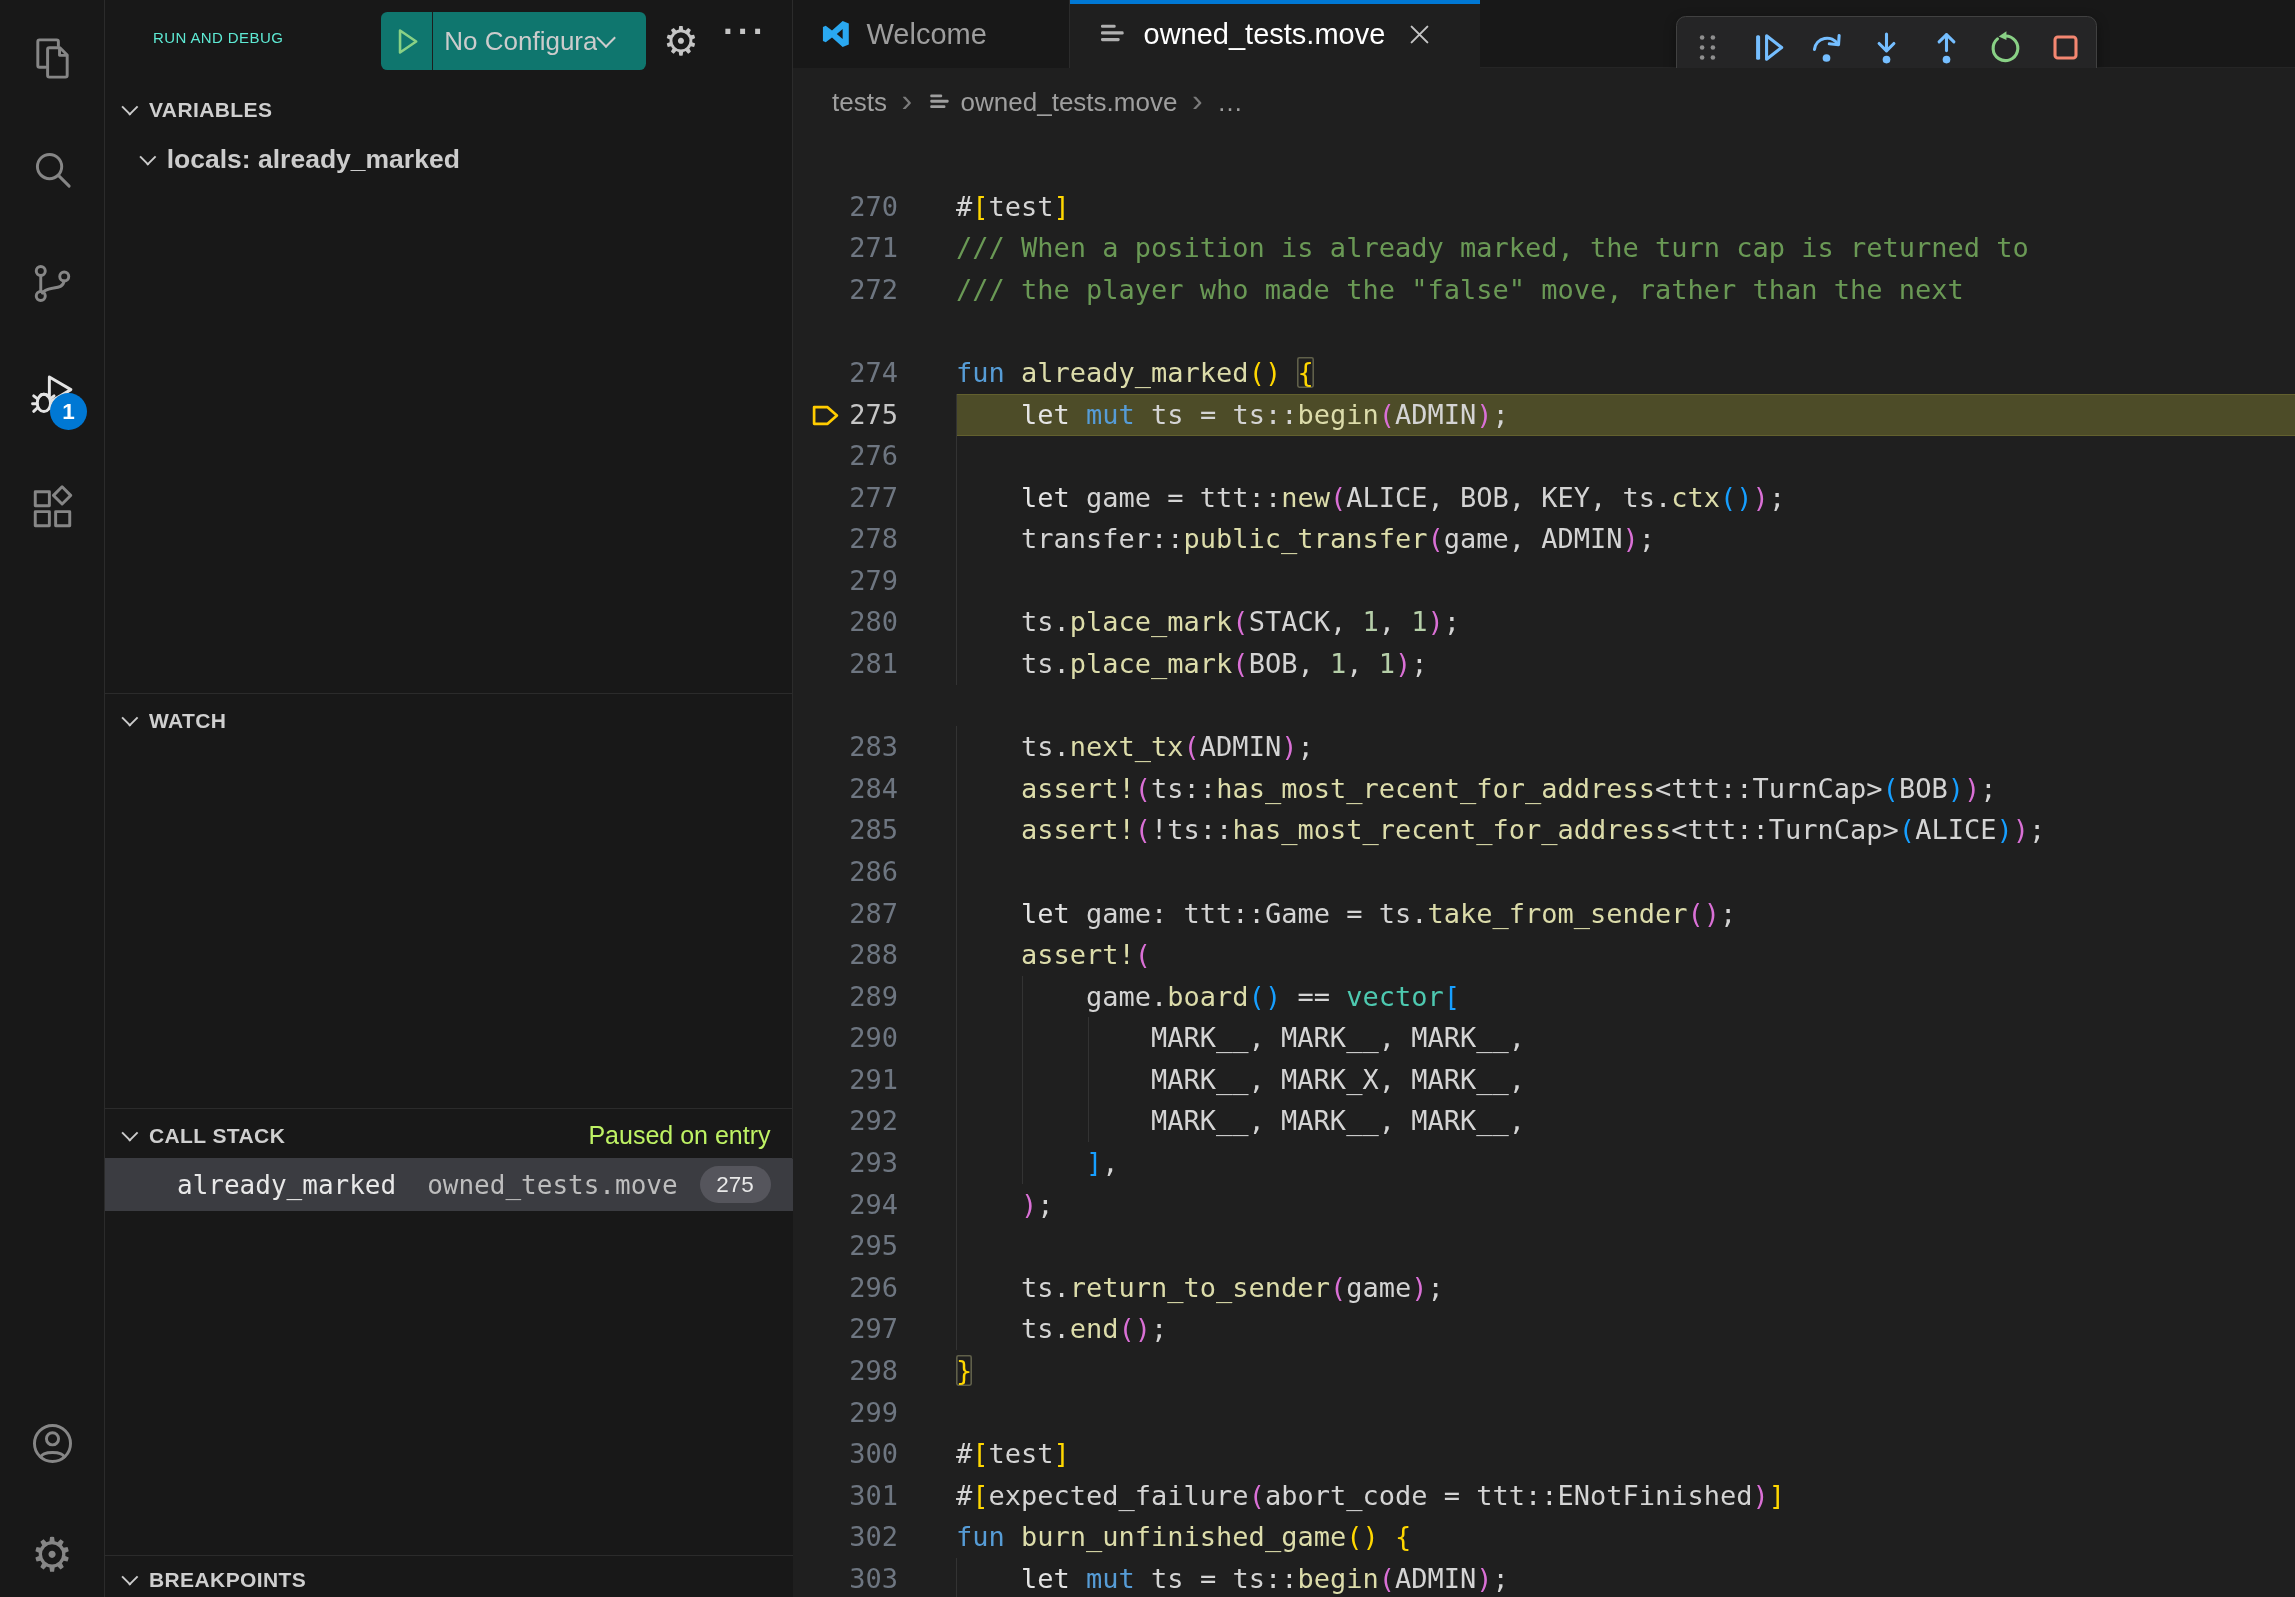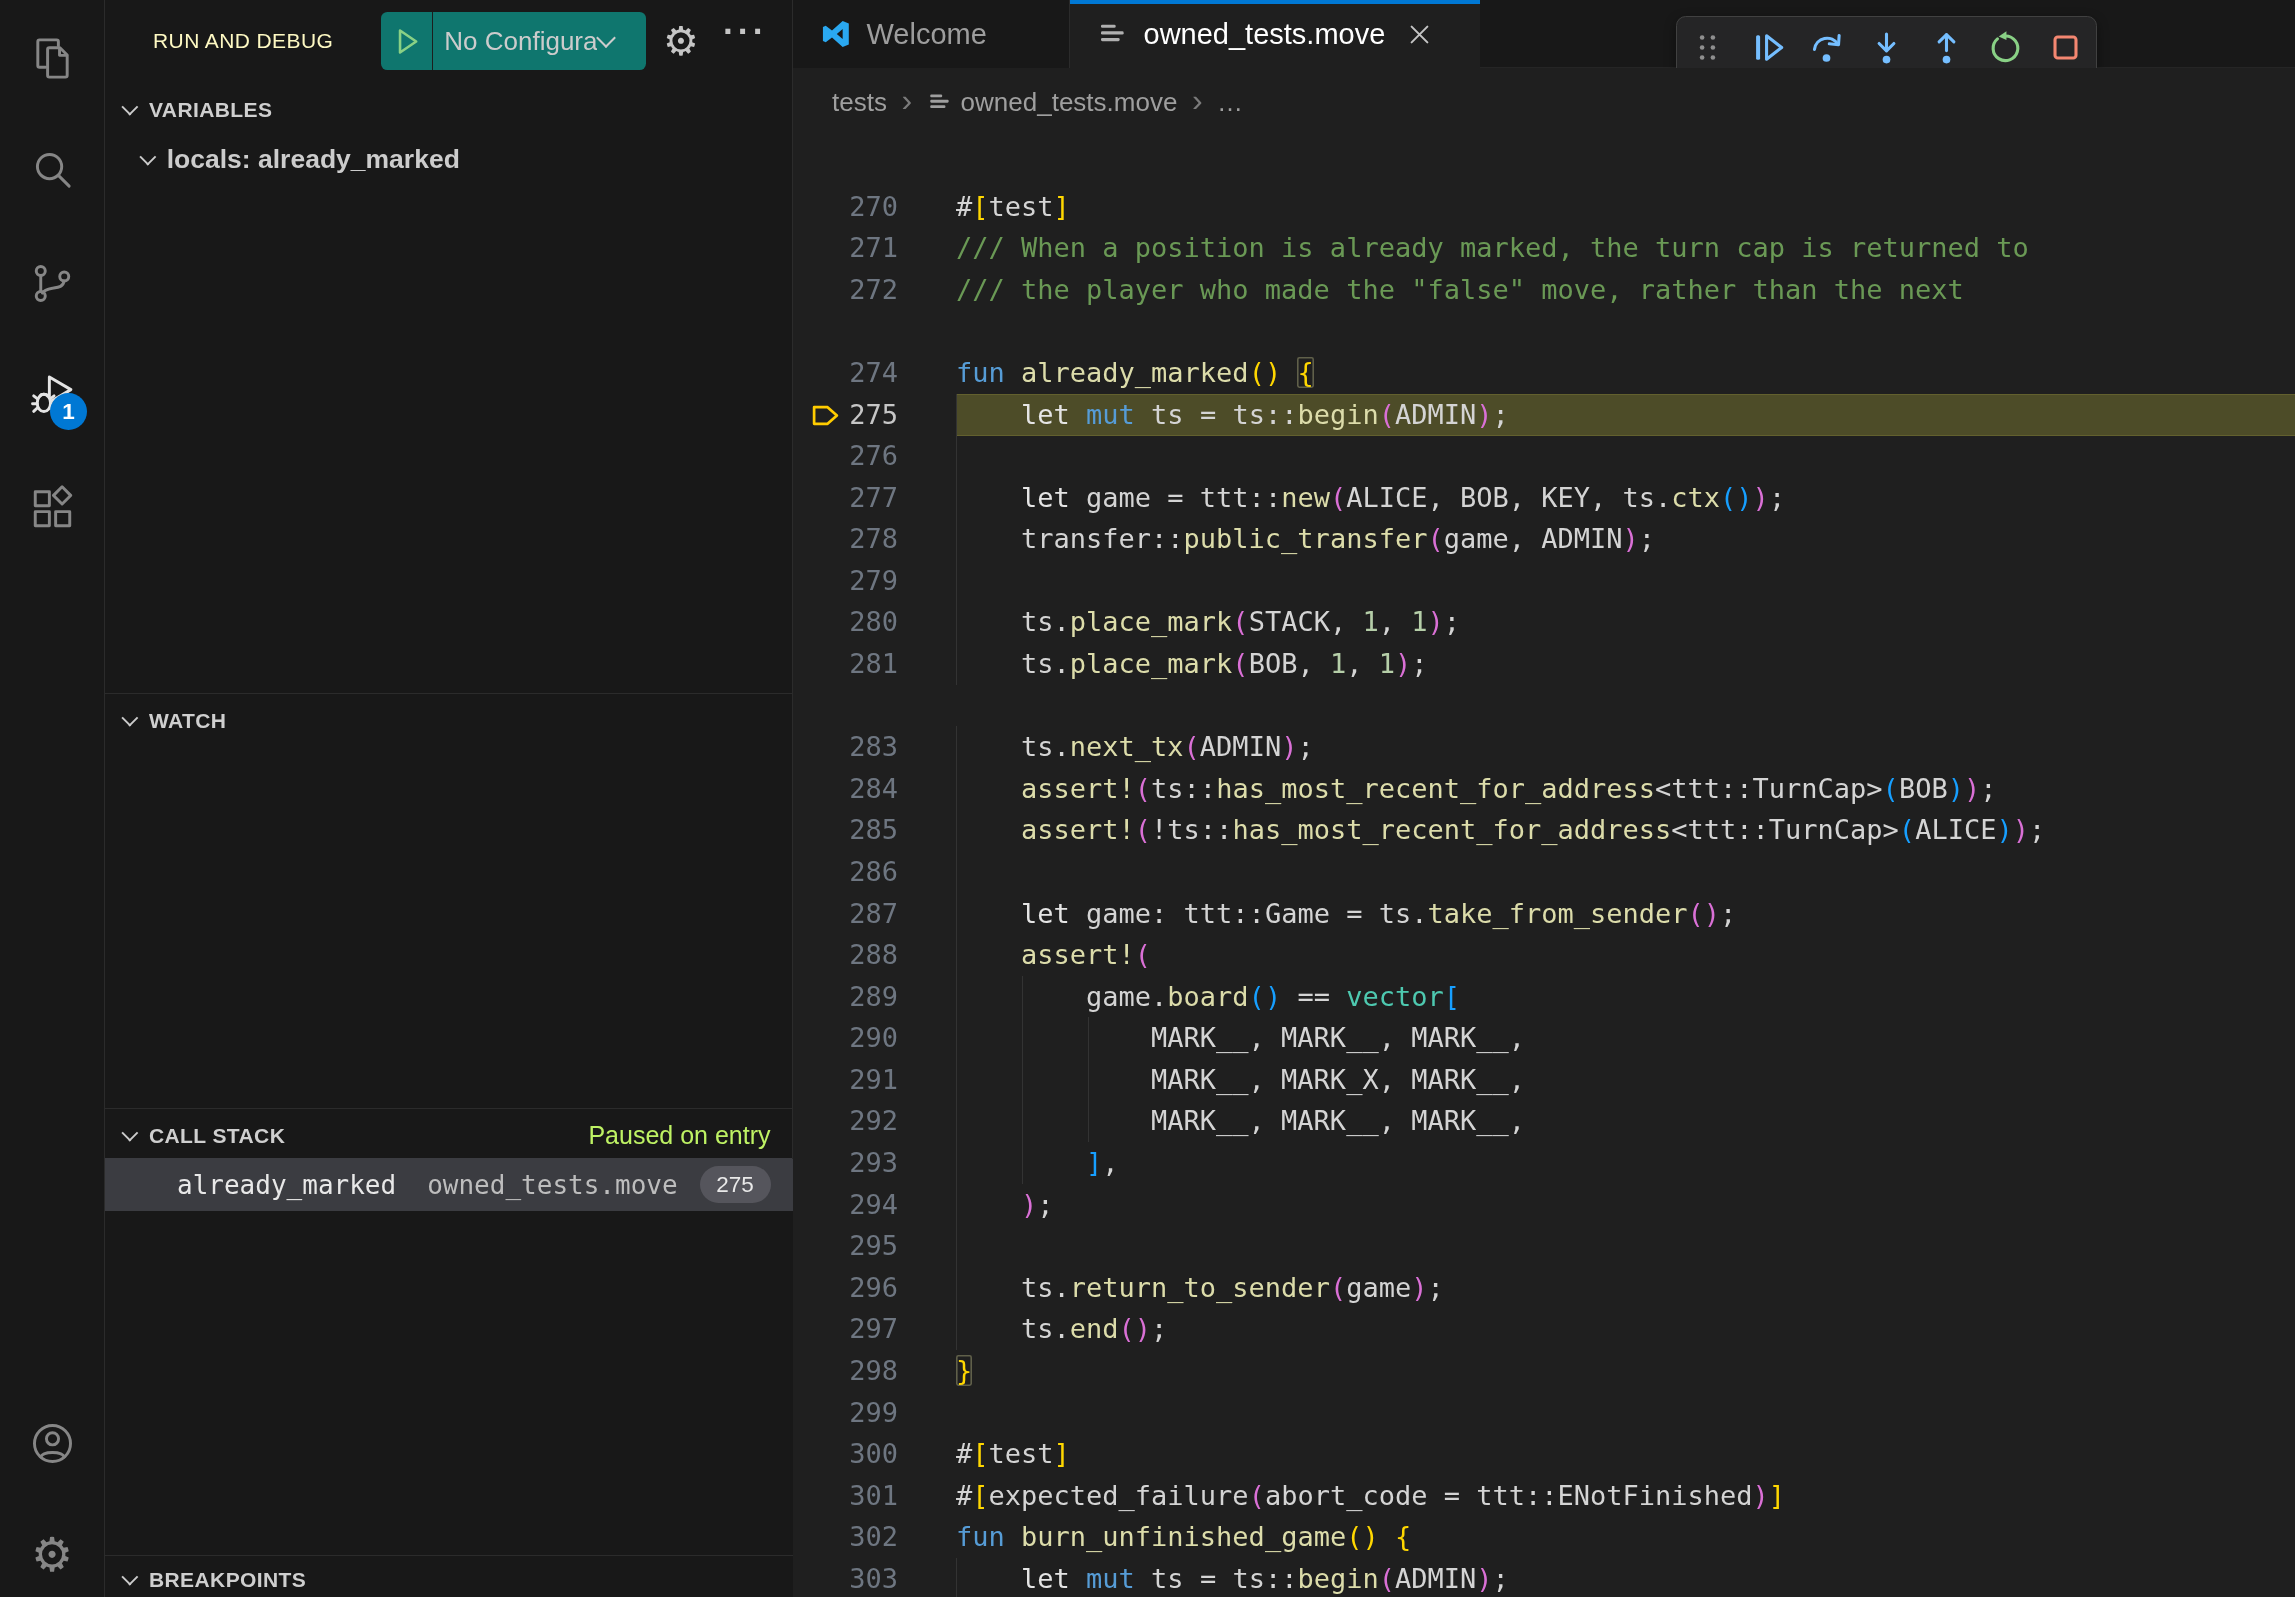--- a/index.html
+++ b/index.html
@@ -10,21 +10,21 @@
   
   #activity-bar{position:absolute;left:0;top:0;width:105px;height:1597px;background:#181818;border-right:1.6px solid #2b2b2b;box-sizing:border-box;}
   .ab-item{position:absolute;left:29px;width:47px;height:47px;}
   .ab-item svg{width:47px;height:47px;stroke:#868686;fill:none;stroke-width:1.5;stroke-linejoin:round;stroke-linecap:round;}
   .ab-item.active svg{stroke:#e4e4e4;}
   .ab-badge{position:absolute;left:50px;top:393px;width:37px;height:37px;border-radius:50%;background:#0078d4;color:#ffffff;font-size:22.5px;font-weight:700;display:flex;align-items:center;justify-content:center;}
   .ab-glyph{position:absolute;left:24px;width:56px;text-align:center;font-size:47px;color:#868686;line-height:56px;}
 
   
   #sidebar{position:absolute;left:105px;top:0;width:688px;height:1597px;background:#181818;}
-  .sb-title{position:absolute;left:48px;top:29px;font-size:21px;letter-spacing:0.4px;color:#fef9c3;white-space:nowrap;}
+  .sb-title{position:absolute;left:48px;top:29px;font-size:15px;letter-spacing:0.4px;color:#5eead4;white-space:nowrap;}
   .run-config{position:absolute;left:276px;top:12px;width:265px;height:58px;background:#0f766e;border-radius:6.4px;display:flex;align-items:center;overflow:hidden;}
   .run-config .play{width:51px;height:58px;display:flex;align-items:center;justify-content:center;border-right:1.6px solid #1d1d1d;flex:0 0 auto;}
   .run-config .play svg{width:31px;height:31px;}
   .run-config .cfg-label{font-size:26px;color:#cccccc;white-space:nowrap;overflow:hidden;max-width:153px;margin-left:11.3px;flex:0 1 auto;}
   .chev{display:inline-block;width:12px;height:12px;border-right:2.4px solid #cccccc;border-bottom:2.4px solid #cccccc;transform:rotate(45deg);}
   .run-config .chev{margin:-6.4px 11.3px 0 1.6px;flex:0 0 auto;}
   .sb-gear{position:absolute;left:558px;top:13px;font-size:40px;color:#c5c5c5;line-height:56px;}
   .sb-dots{position:absolute;left:618px;top:11.3px;font-size:35px;font-weight:700;color:#c5c5c5;letter-spacing:3.2px;}
   .sb-section-head{position:absolute;left:0;width:688px;height:39px;display:flex;align-items:center;}
   .sb-section-head .chev{width:9.7px;height:9.7px;border-width:2px;margin:-4.8px 13px 0 19.3px;flex:0 0 auto;}

